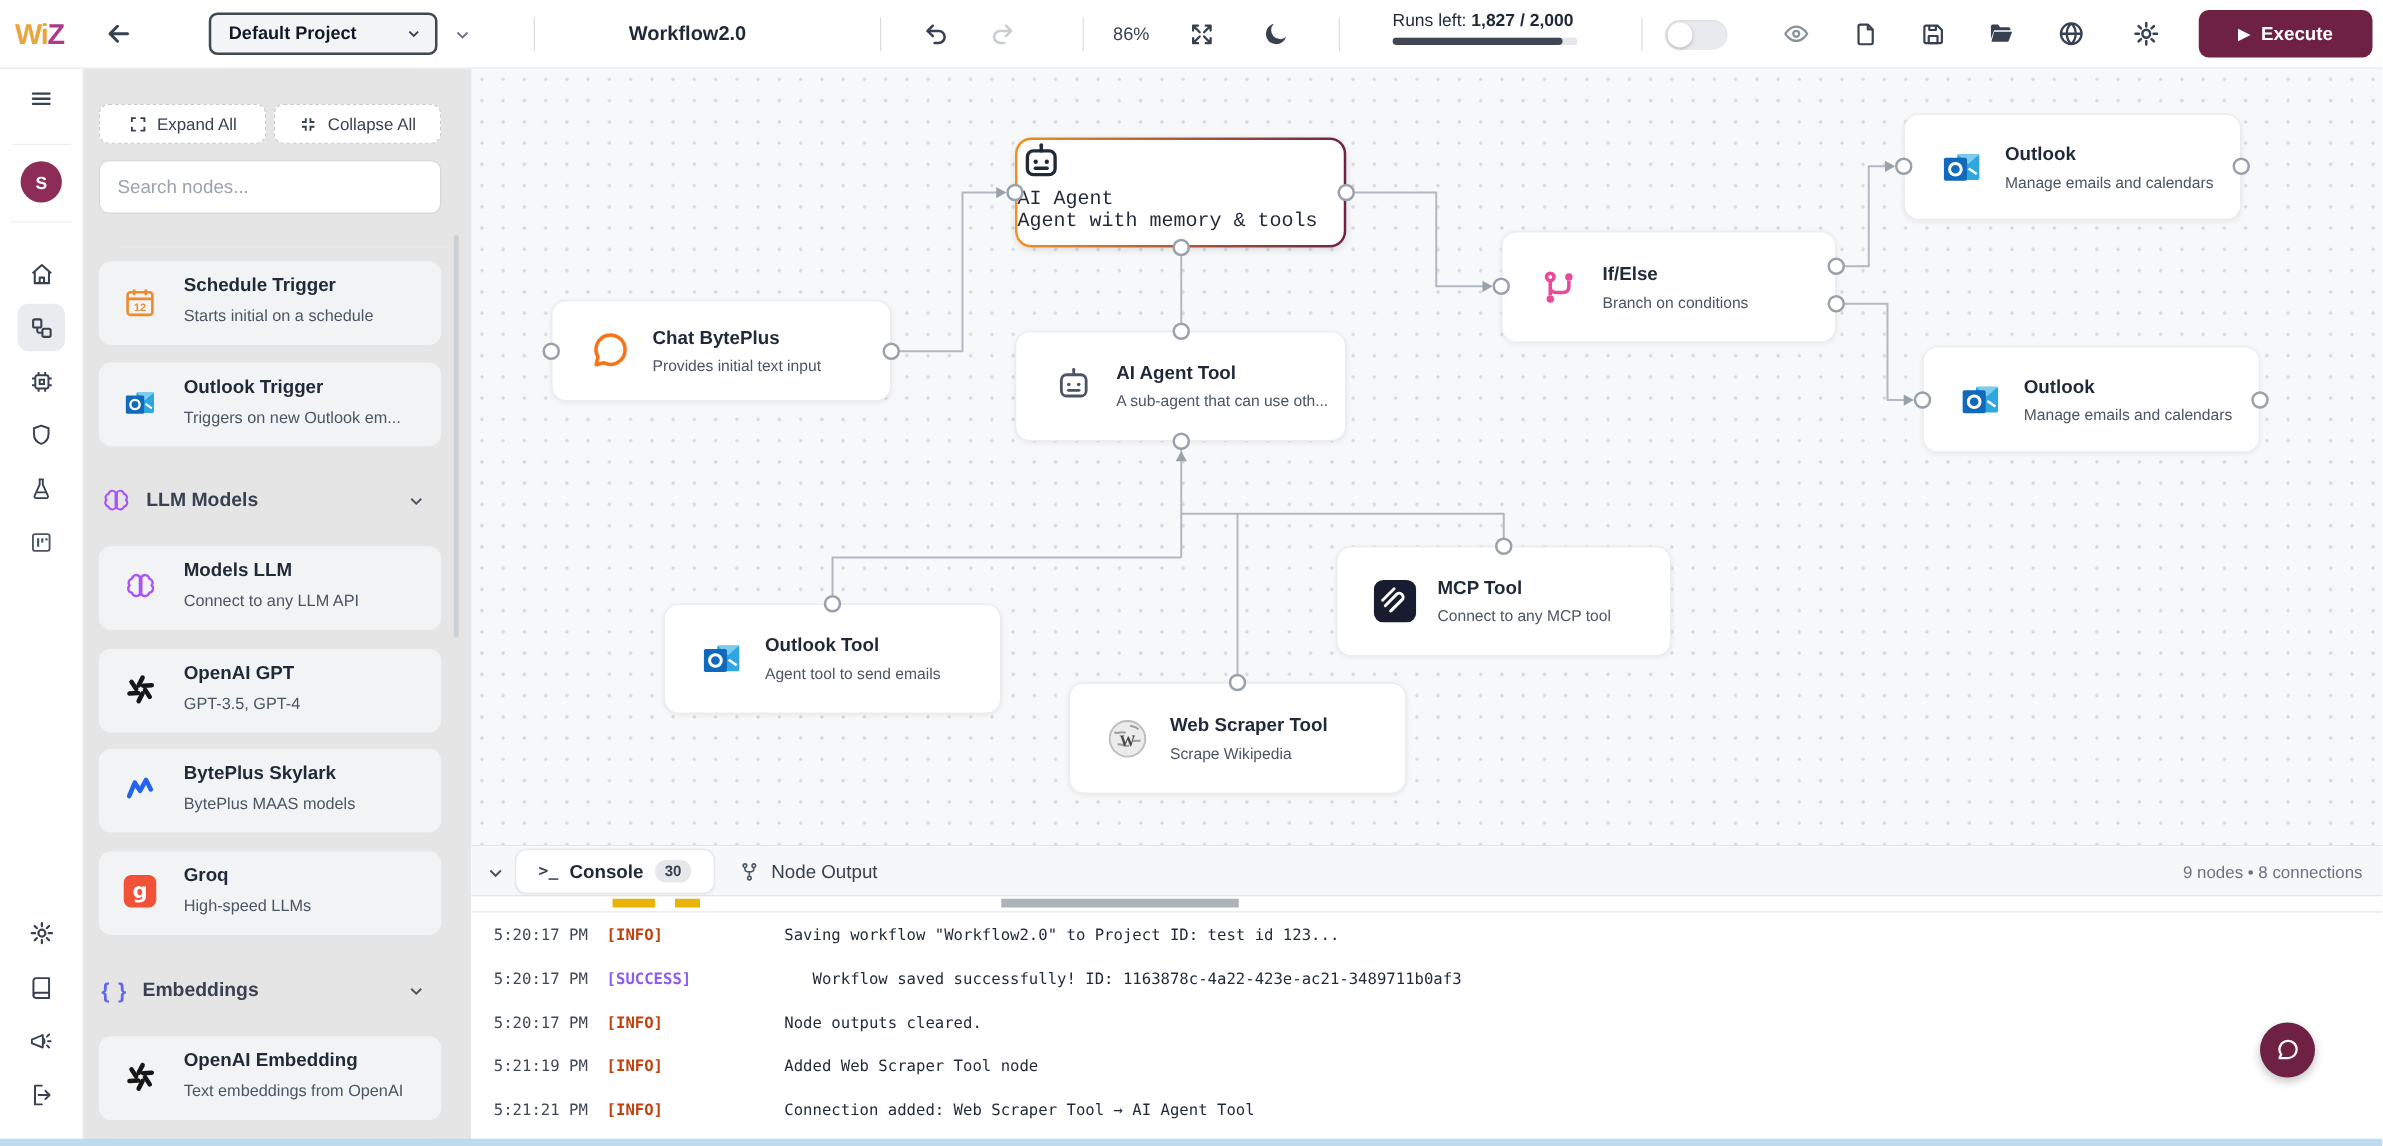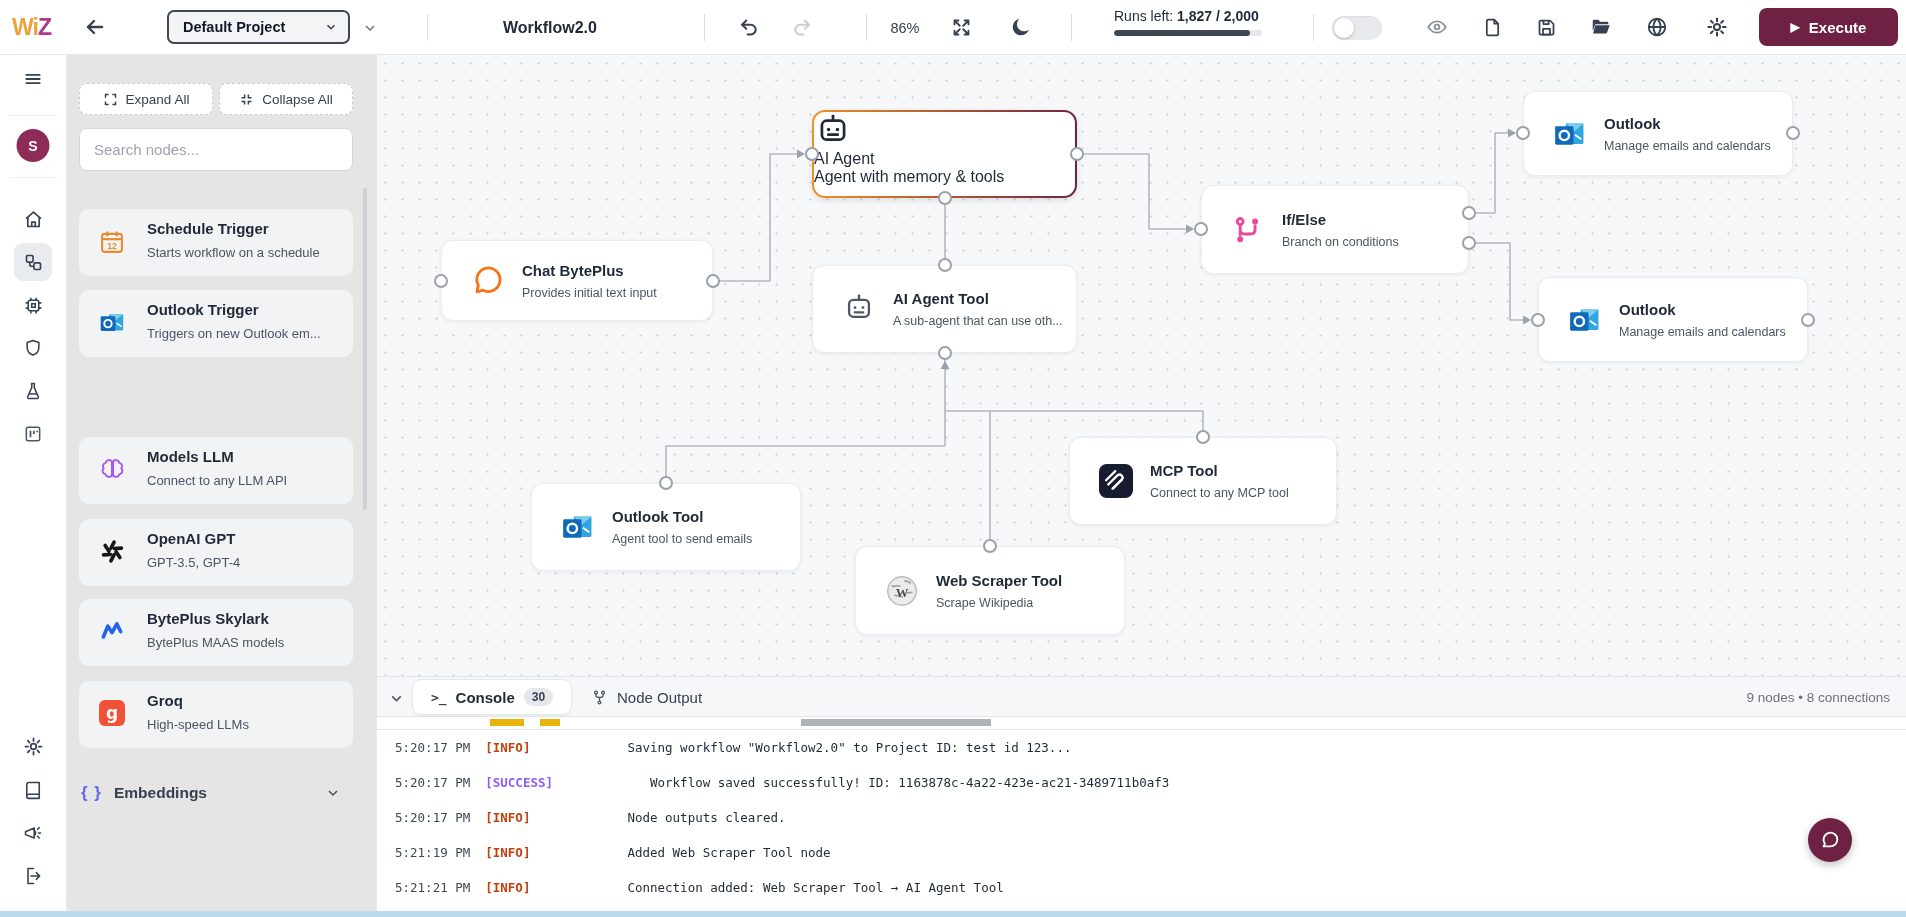--- a/index.html
+++ b/index.html
@@ -54,21 +54,21 @@
 
   
   .canvas { position:absolute; left:377px; top:55px; width:1529px; height:621px; background:#f7f8f9;
     background-image:radial-gradient(circle, #d6d9dd 1.2px, transparent 1.3px); background-size:17px 17px; overflow:hidden; }
   .wires { position:absolute; left:0; top:0; z-index:1; }
   .node { position:absolute; background:#fff; border:1px solid #ececee; border-radius:12px; box-shadow:0 1px 4px rgba(16,24,40,.07); z-index:3; cursor:pointer; }
   .node .inner { display:flex; align-items:center; gap:14px; height:100%; padding:0 16px 0 26px; }
   .node .nic { width:40px; display:flex; justify-content:center; flex:none; }
   .node .nt { font-size:15px; font-weight:bold; color:#1f2937; margin-bottom:7px; white-space:nowrap; }
   .node .ns { font-size:12.5px; color:#4b5563; white-space:nowrap; }
-  .node-grad { position:absolute; padding:2px; background:linear-gradient(90deg,#f09123,#6e2244); border-radius:13px; box-shadow:0 2px 6px rgba(16,24,40,.12); z-index:4; cursor:pointer; }
+  .node-grad { position:absolute; padding:2px; background:linear-gradient(90deg,#f09123,#6e2244); border-radius:13px; box-shadow:0 2px 6px rgba(16,24,40,.12); z-index:4; cursor:pointer;font-family:Liberation Mono, monospace; }
   .node-grad .gin { background:#fff; border-radius:11px; width:100%; height:100%; }
   .port { position:absolute; width:14px; height:14px; border-radius:50%; background:#fff; border:2px solid #9aa1aa; transform:translate(-50%,-50%); z-index:6; cursor:crosshair; }
 
   
   .console { position:absolute; left:377px; top:676px; width:1529px; height:241px; background:#fff; border-top:1px solid #e2e5e9; z-index:25; }
   .chead { position:absolute; left:0; top:0; width:100%; height:40px; background:#f6f7f8; border-bottom:1px solid #e5e7eb; }
   .cpill { position:absolute; left:35px; top:2px; width:160px; height:36px; background:#fff; border:1px solid #e5e7eb; border-radius:9px; box-shadow:0 1px 2px rgba(0,0,0,.06); display:flex; align-items:center; justify-content:center; gap:9px; cursor:pointer; }
   .cpill .term { font-family:"DejaVu Sans Mono",monospace; font-size:13px; font-weight:bold; color:#374151; }
   .cpill .cl { font-size:15px; font-weight:bold; color:#1f2937; }
   .badge { background:#e5e7eb; border-radius:10px; font-size:12px; font-weight:bold; color:#374151; padding:2px 8px; }
@@ -297,37 +297,48 @@
 
   <div class="pcard" style="top:154px;">
     <span class="ic">
       <svg width="28" height="28" viewBox="0 0 24 24" fill="none" stroke="#ea8c2e" stroke-width="1.8">
           <rect x="3.5" y="5" width="17" height="15.5" rx="2"></rect>
           <path d="M8 3v4M16 3v4M3.5 9.5h17"></path>
           <text x="12" y="17.6" font-size="7.4" fill="#ea8c2e" stroke="none" text-anchor="middle" font-weight="bold">12</text>
         </svg>
     </span>
     <div class="t">Schedule Trigger</div>
-    <div class="s">Starts workflow on a schedule</div>
+    <div class="s">Starts initial on a schedule</div>
   </div>
 
   <div class="pcard" style="top:235px;">
     <span class="ic">
       <svg width="27" height="27" viewBox="0 0 24 24">
           <rect x="9" y="4.5" width="12.5" height="14.5" rx="1" fill="#30a6e0"></rect>
           <path d="M9 4.5h12.5L15.2 10z" fill="#7bcbee"></path>
           <rect x="1.5" y="6.5" width="13" height="13" rx="1" fill="#1169bc"></rect>
           <circle cx="8" cy="13" r="3.3" fill="none" stroke="#fff" stroke-width="1.7"></circle>
           <path d="M15.5 12.5l4.5 3.2" stroke="#fff" stroke-width="1.4"></path>
         </svg>
     </span>
     <div class="t">Outlook Trigger</div>
     <div class="s">Triggers on new Outlook em...</div>
   </div>
 
+  <div class="psec" style="top:331px;">
+    <svg width="24" height="24" viewBox="0 0 24 24" fill="none" stroke="#a855f7" stroke-width="1.7" stroke-linecap="round" stroke-linejoin="round">
+        <path d="M11.5 5.2a3 3 0 00-5.6.9A3 3 0 004.2 11a3 3 0 001.6 5.2 3.2 3.2 0 005.7 1z"></path>
+        <path d="M12.5 5.2a3 3 0 015.6.9A3 3 0 0119.8 11a3 3 0 01-1.6 5.2 3.2 3.2 0 01-5.7 1z"></path>
+        <path d="M12 4.8v12.6"></path>
+      </svg>
+    <span class="lbl">LLM Models</span>
+    <svg class="chev" width="16" height="16" viewBox="0 0 24 24" fill="none" stroke="#4b5563" stroke-width="2.3">
+        <path d="M6 9l6 6 6-6"></path>
+      </svg>
+  </div>
 
   <div class="pcard" style="top:382px;">
     <span class="ic">
       <svg width="27" height="27" viewBox="0 0 24 24" fill="none" stroke="#a855f7" stroke-width="1.7" stroke-linecap="round" stroke-linejoin="round">
           <path d="M11.5 5.2a3 3 0 00-5.6.9A3 3 0 004.2 11a3 3 0 001.6 5.2 3.2 3.2 0 005.7 1z"></path>
           <path d="M12.5 5.2a3 3 0 015.6.9A3 3 0 0119.8 11a3 3 0 01-1.6 5.2 3.2 3.2 0 01-5.7 1z"></path>
           <path d="M12 4.8v12.6"></path>
         </svg>
     </span>
     <div class="t">Models LLM</div>
@@ -370,20 +381,36 @@
   </div>
 
   <div class="psec" style="top:723px;">
     <span class="braces">{ }</span>
     <span class="lbl">Embeddings</span>
     <svg class="chev" width="16" height="16" viewBox="0 0 24 24" fill="none" stroke="#4b5563" stroke-width="2.3">
         <path d="M6 9l6 6 6-6"></path>
       </svg>
   </div>
 
+  <div class="pcard" style="top:774px;">
+    <span class="ic">
+      <svg width="27" height="27" viewBox="-12 -12 24 24">
+          <g fill="#161616">
+            <rect x="-1.6" y="-4.7" width="3.2" height="9.4" rx="1.6" transform="rotate(0) translate(0,-5.6) rotate(27)"></rect>
+            <rect x="-1.6" y="-4.7" width="3.2" height="9.4" rx="1.6" transform="rotate(60) translate(0,-5.6) rotate(27)"></rect>
+            <rect x="-1.6" y="-4.7" width="3.2" height="9.4" rx="1.6" transform="rotate(120) translate(0,-5.6) rotate(27)"></rect>
+            <rect x="-1.6" y="-4.7" width="3.2" height="9.4" rx="1.6" transform="rotate(180) translate(0,-5.6) rotate(27)"></rect>
+            <rect x="-1.6" y="-4.7" width="3.2" height="9.4" rx="1.6" transform="rotate(240) translate(0,-5.6) rotate(27)"></rect>
+            <rect x="-1.6" y="-4.7" width="3.2" height="9.4" rx="1.6" transform="rotate(300) translate(0,-5.6) rotate(27)"></rect>
+          </g>
+        </svg>
+    </span>
+    <div class="t">OpenAI Embedding</div>
+    <div class="s">Text embeddings from OpenAI</div>
+  </div>
 
   <div class="pcard sliver"></div>
 </div>
 
 <div class="canvas">
   <svg class="wires" width="1529" height="621">
     <g fill="none" stroke="#b2b8bf" stroke-width="1.6" stroke-linejoin="round">
       <polyline points="336,226 393,226 393,99 427,99"></polyline>
       <polyline points="700,99 772,99 772,174 816,174"></polyline>
       <polyline points="568,143 568,210"></polyline>

